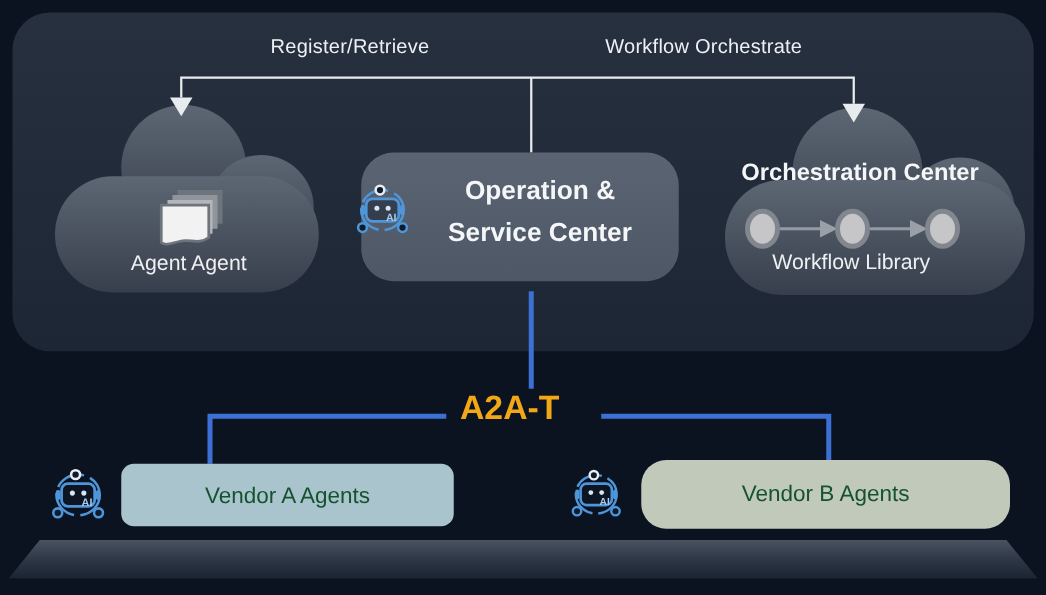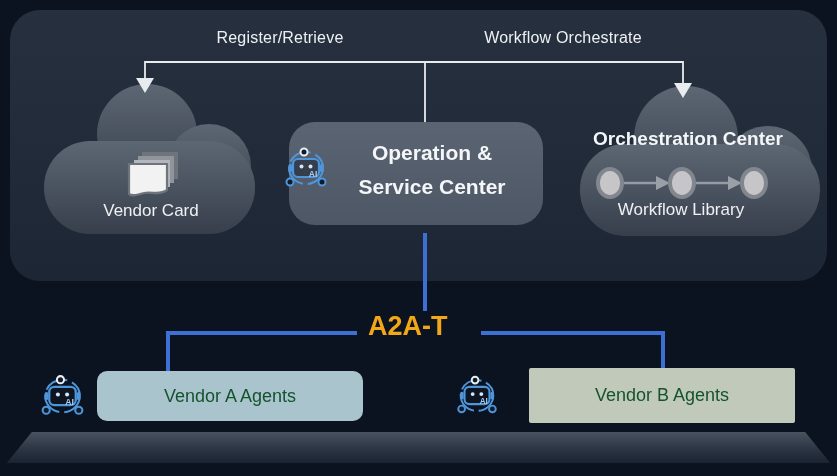--- a/index.html
+++ b/index.html
@@ -34,21 +34,21 @@
     font-size:21px;font-weight:bold;color:#f4f6f8;line-height:34px;padding-left:16px;
   }
   .protocol{
     position:absolute;left:368px;top:311px;width:110px;
     font-size:27px;font-weight:bold;color:var(--protocol-amber);z-index:4;
   }
   .vendorbox{
     position:absolute;z-index:4;text-align:center;color:#14532d;font-size:18px;
   }
   .vendorbox.a{left:97px;top:371px;width:266px;height:50px;line-height:50px;border-radius:10px;background:var(--vendor-a-bg);}
-  .vendorbox.b{left:513px;top:368px;width:266px;height:55px;line-height:55px;border-radius:2px;background:var(--vendor-b-bg);margin-left:16px;}
+  .vendorbox.b{left:513px;top:368px;width:295px;height:55px;line-height:55px;border-radius:20px;background:var(--vendor-b-bg);}
   .platform{
     position:absolute;left:0;top:432px;width:837px;height:31px;z-index:1;
     clip-path:polygon(3.8% 0,96.2% 0,99.2% 100%,0.8% 100%);
     background:linear-gradient(180deg,#49525f 0%,#2c3544 55%,#1b2431 100%);
   }
   svg{display:block;}
   .connector{position:absolute;left:0;top:0;z-index:3;pointer-events:none;}
   .cloudsvg{position:absolute;z-index:2;}
   .iconsvg{position:absolute;z-index:5;}
   .textlayer{position:absolute;left:0;top:0;width:829px;height:476px;z-index:6;pointer-events:none;}
@@ -143,21 +143,21 @@
     <polygon points="136,13 150,20 136,27" fill="#9aa0a8"></polygon>
     <ellipse cx="18" cy="20" rx="12" ry="14" fill="#c6c6c8" stroke="#82878f" stroke-width="4"></ellipse>
     <ellipse cx="90" cy="20" rx="12" ry="14" fill="#c6c6c8" stroke="#82878f" stroke-width="4"></ellipse>
     <ellipse cx="162" cy="20" rx="12" ry="14" fill="#c6c6c8" stroke="#82878f" stroke-width="4"></ellipse>
   </svg>
 
   <div class="textlayer">
     <div class="abs lbl toplabel" style="left:180px;top:29px;width:200px">Register/Retrieve</div>
     <div class="abs lbl toplabel" style="left:463px;top:29px;width:200px">Workflow Orchestrate</div>
 
-    <div class="abs lbl cloudcaption" style="left:51px;top:201px;width:200px">Vendor Card</div>
+    <div class="abs lbl cloudcaption" style="left:51px;top:201px;width:200px">Agent Agent</div>
 
     <div class="abs lbl cloudcaption" style="left:581px;top:200px;width:200px">Workflow Library</div>
     <div class="abs lbl cloudtitle" style="left:588px;top:128px;width:200px">Orchestration Center</div>
 
     <div class="protocol">A2A-T</div>
   </div>
 
 </div>
 
 </body></html>

